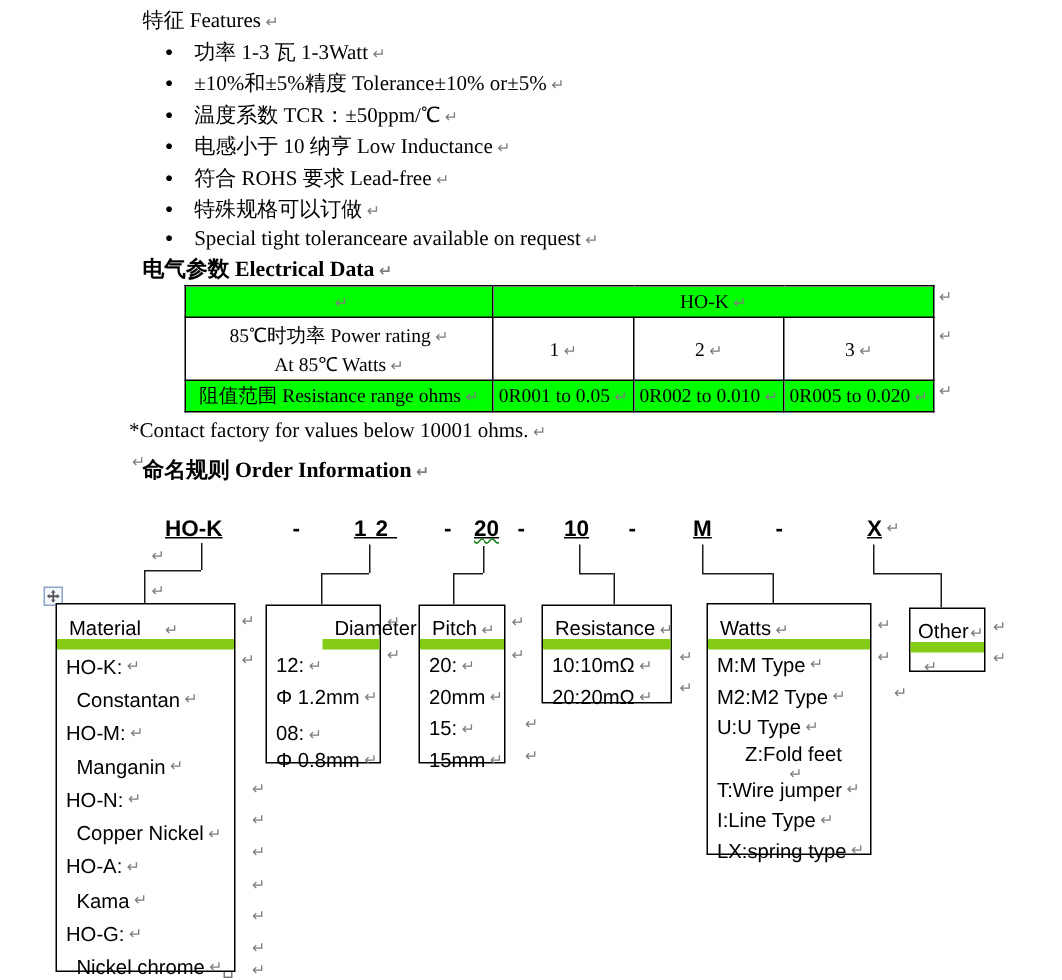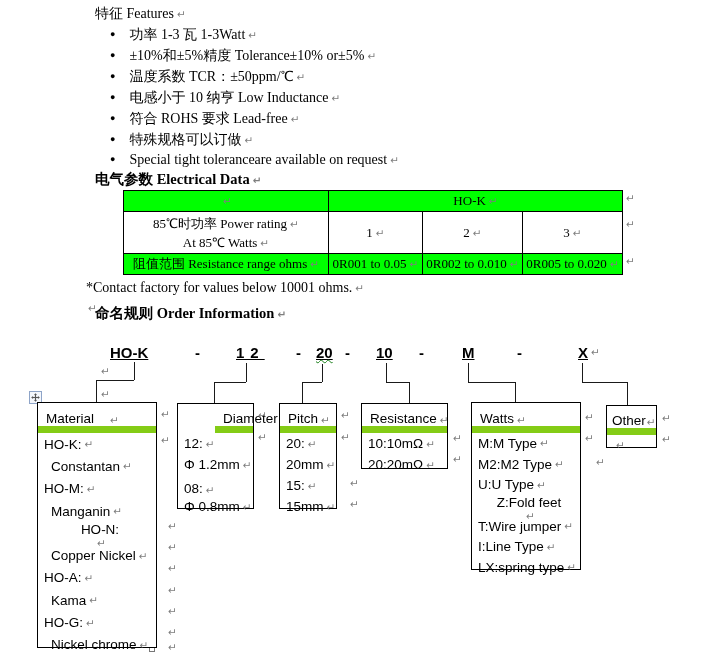--- a/index.html
+++ b/index.html
@@ -171,21 +171,21 @@
         <span class="pil">↵</span>
       </div>
     <div class="brow" style="height:22.3px;">
         <span>HO-M:</span>
         <span class="pil">↵</span>
       </div>
     <div class="brow indent" style="height:22.3px;">
         <span>Manganin</span>
         <span class="pil">↵</span>
       </div>
-    <div class="brow" style="height:22.3px;flex-direction:column;">
+    <div class="brow" style="height:22.3px;">
         <span>HO-N:</span>
         <span class="pil">↵</span>
       </div>
     <div class="brow indent" style="height:22.3px;">
         <span>Copper Nickel</span>
         <span class="pil">↵</span>
       </div>
     <div class="brow" style="height:22.3px;">
         <span>HO-A:</span>
         <span class="pil">↵</span>

